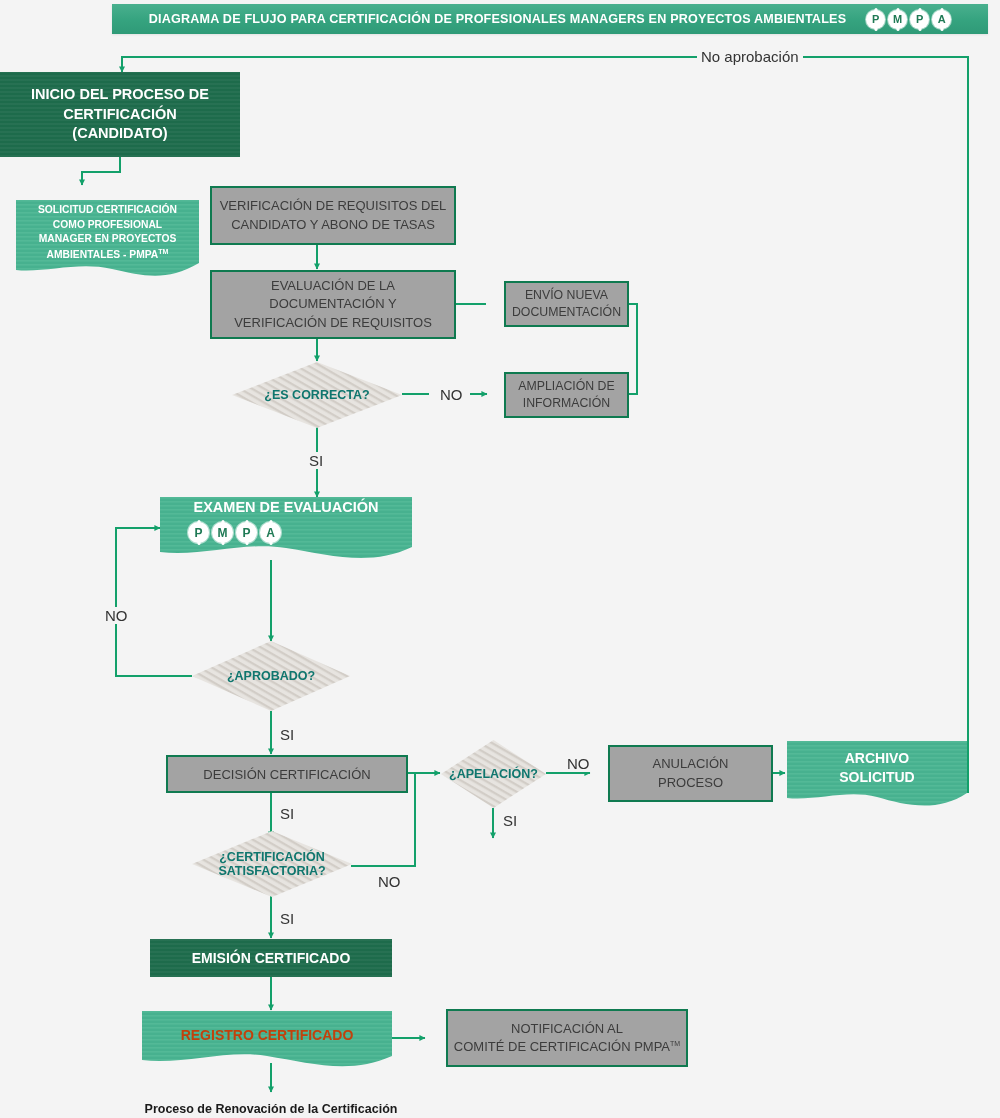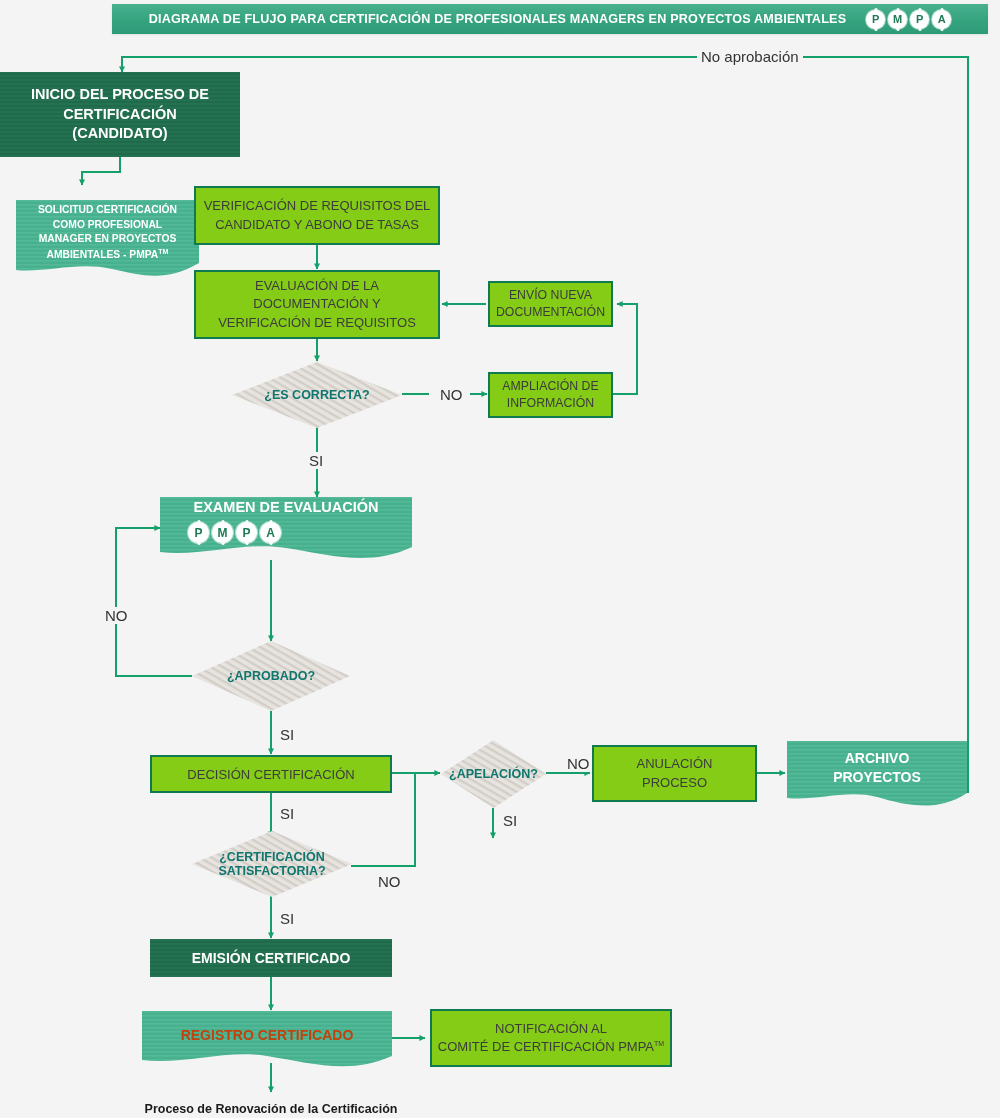--- a/index.html
+++ b/index.html
@@ -51,23 +51,24 @@
 
   
   .box-dark{
     background:
       repeating-linear-gradient(0deg,rgba(255,255,255,.045) 0 2px,rgba(0,0,0,0) 2px 4px),
       #1d6b4b;
     color:#ffffff;font-weight:bold;
   }
   
   .box-plain{
-    background:#84cc16;
+    background:#a3a3a3;
     border:2px solid #0f7a50;
     color:#3c3c3c;
+    margin-left:16px;
   }
   
   .diamond{
     position:absolute;
     display:flex;align-items:center;justify-content:center;text-align:center;
     color:#0f766e;font-weight:bold;
   }
   .diamond .dshape{
     position:absolute;left:0;top:0;width:100%;height:100%;
   }
@@ -271,21 +272,21 @@
 
   <div style="position:absolute;left:787px;top:741px;width:180px;height:72px;">
     <svg class="wavy" width="180" height="72" viewBox="0 0 180 72">
       <path d="M0,0 H180 V52 C150,72 118,64 90,56 C60,48 30,60 0,57 Z" fill="url(#midtex)"></path>
     </svg>
     <div style="position:absolute;left:0;top:0;width:180px;height:54px;display:flex;
                 align-items:center;justify-content:center;text-align:center;
                 color:#fff;font-weight:bold;font-size:14px;line-height:1.35;">
       <div>
         <div>ARCHIVO</div>
-        <div>PROYECTOS</div>
+        <div>SOLICITUD</div>
       </div>
     </div>
   </div>
 
   <div class="diamond" style="left:192px;top:831px;width:160px;height:66px;font-size:12.5px;">
     <svg class="dshape" viewBox="0 0 160 66" preserveAspectRatio="none">
       <polygon points="80,0 160,33 80,66 0,33" fill="url(#stripes)"></polygon>
     </svg>
     <span class="dlabel">
       <span>¿CERTIFICACIÓN</span><br>

